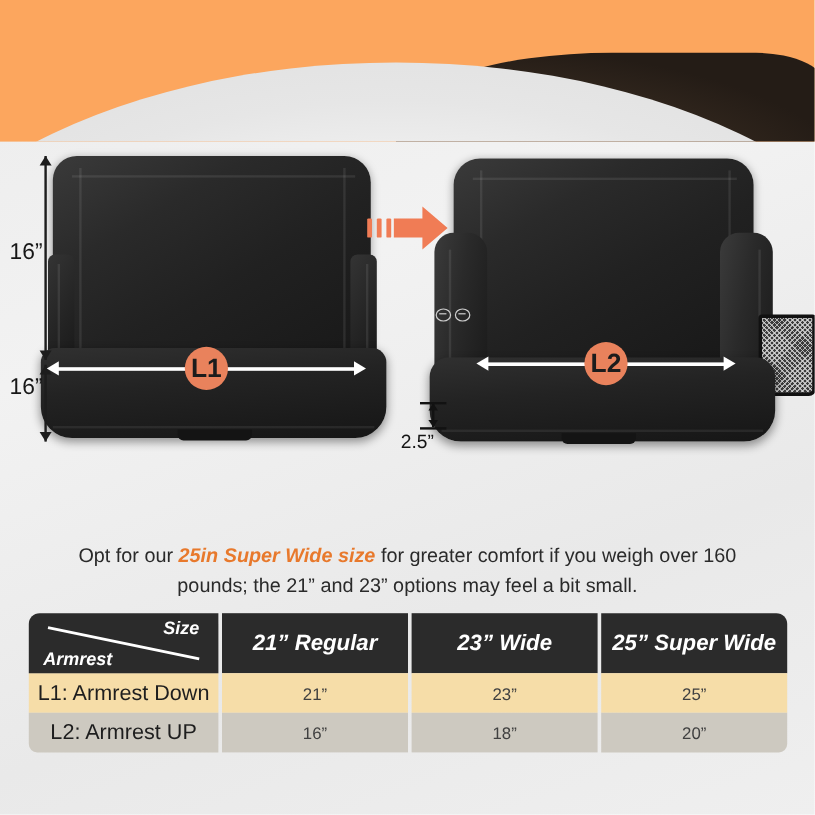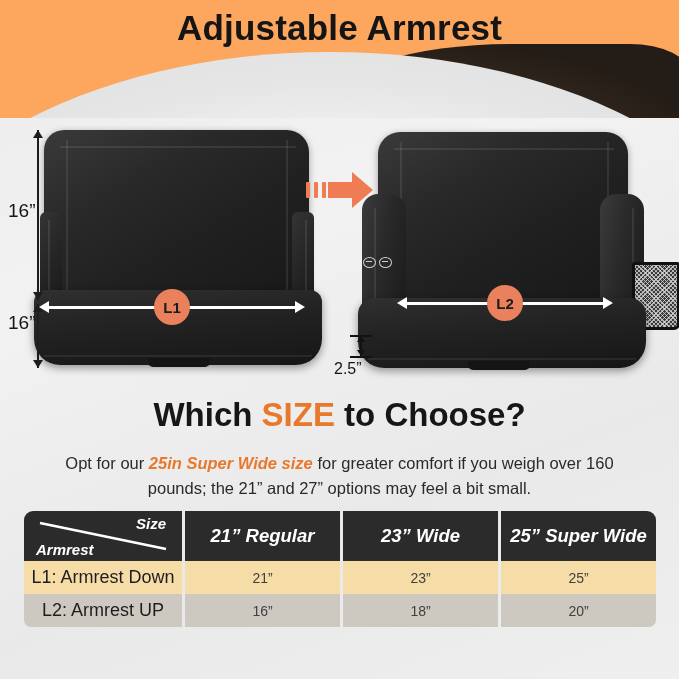--- a/index.html
+++ b/index.html
@@ -143,21 +143,21 @@
   }
   .dim-h::before { left: -9px;  border-right: 10px solid #ffffff; }
   .dim-h::after  { right: -9px; border-left: 10px solid #ffffff; }
 
   .badge {
     position: absolute;
     width: 36px; height: 36px;
     border-radius: 50%;
     background: #e9825c;
     color: #1c1c1c;
-    font-size: 15px;
+    font-size: 22px;
     font-weight: 600;
     display: flex;
     align-items: center;
     justify-content: center;
     z-index: 6;
   }
 
   
   .tick-v {
     position: absolute;
@@ -313,21 +313,20 @@
 </style>
 </head>
 <body>
 
 <div id="page">
 
   <div id="header-band">
     <div class="header-dark"></div>
     <div class="header-dome"></div>
   </div>
-  <div id="header-title">Adjustable Armrest</div>
 
   <div id="diagram">
 
     <div class="chair">
 
       <div class="back-panel" style="left:44px; top:18px; width:265px; height:190px;
            border-radius:20px 22px 6px 6px;"></div>
       <div class="seam" style="left:66px; top:28px; width:1.5px; height:170px;"></div>
       <div class="seam" style="left:286px; top:28px; width:1.5px; height:168px;"></div>
       <div class="seam" style="left:60px; top:34px; width:236px; height:1.5px;"></div>
@@ -390,26 +389,23 @@
       <div class="badge" style="left:487px; top:173px;">L2</div>
 
       <div class="tick-v" style="left:360px; top:224px; height:20px;"></div>
       <div class="tick-cap" style="left:350px; top:223px;"></div>
       <div class="tick-cap" style="left:350px; top:244px;"></div>
       <div class="dim-label-small" style="left:334px; top:248px;">2.5”</div>
     </div>
 
   </div>
 
-  <div id="which-size">
-    <span>Which </span><span class="accent">SIZE</span><span> to Choose?</span>
-  </div>
 
   <div id="subcopy">
-    <span>Opt for our </span><span class="hl">25in Super Wide size</span><span> for greater comfort if you weigh over 160 pounds; the 21” and 27” options may feel a bit small.</span>
+    <span>Opt for our </span><span class="hl">25in Super Wide size</span><span> for greater comfort if you weigh over 160 pounds; the 21” and 23” options may feel a bit small.</span>
   </div>
 
   <table id="size-table">
     <thead>
       <tr>
         <th class="corner-cell" style="width:158px;">
           <svg class="slash" viewBox="0 0 130 30" preserveAspectRatio="none">
             <line x1="2" y1="2" x2="128" y2="28" stroke="#ffffff" stroke-width="2.4"></line>
           </svg>
           <span class="lbl-size">Size</span>

